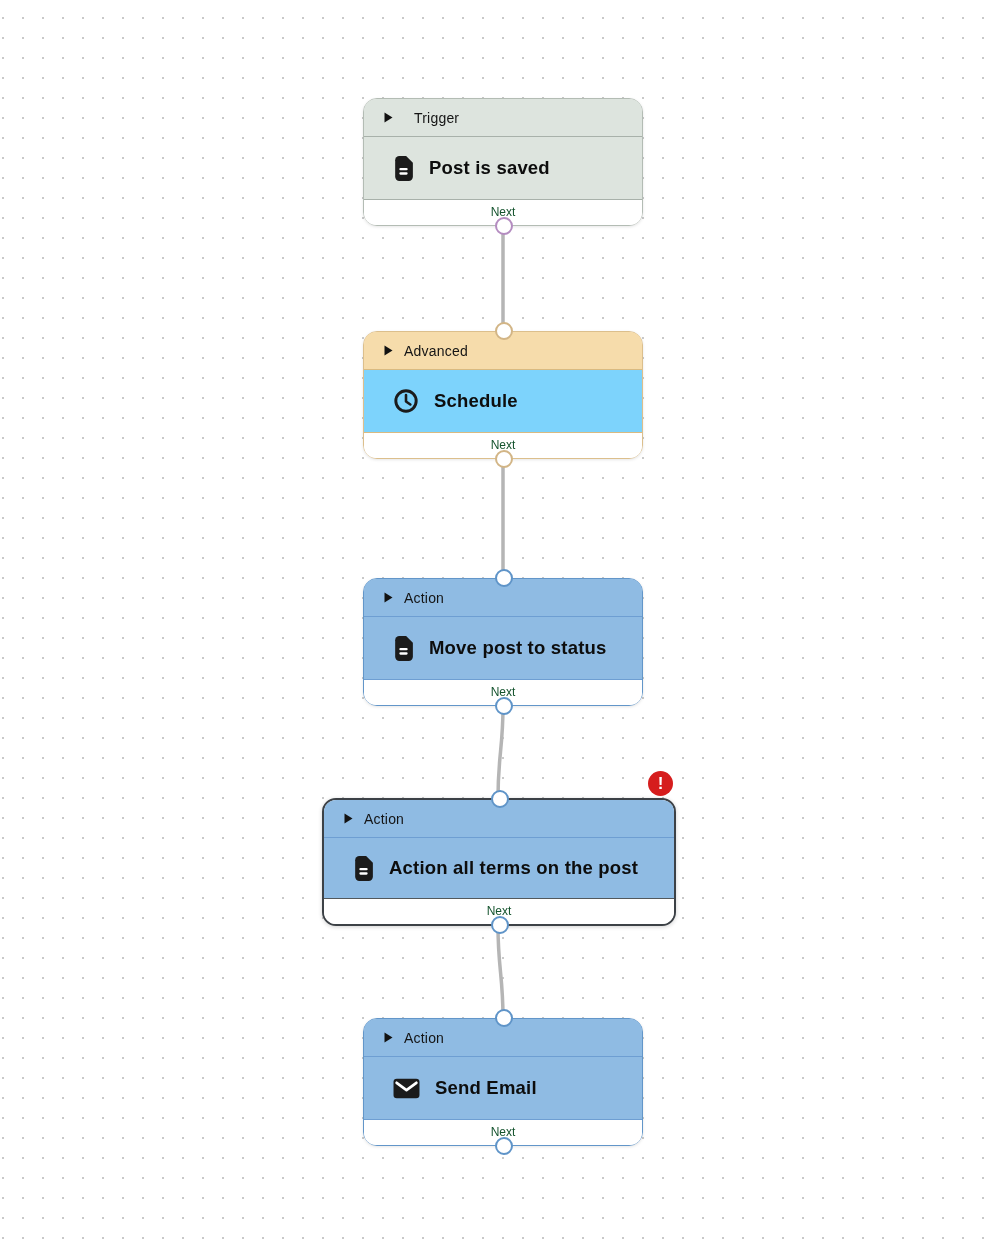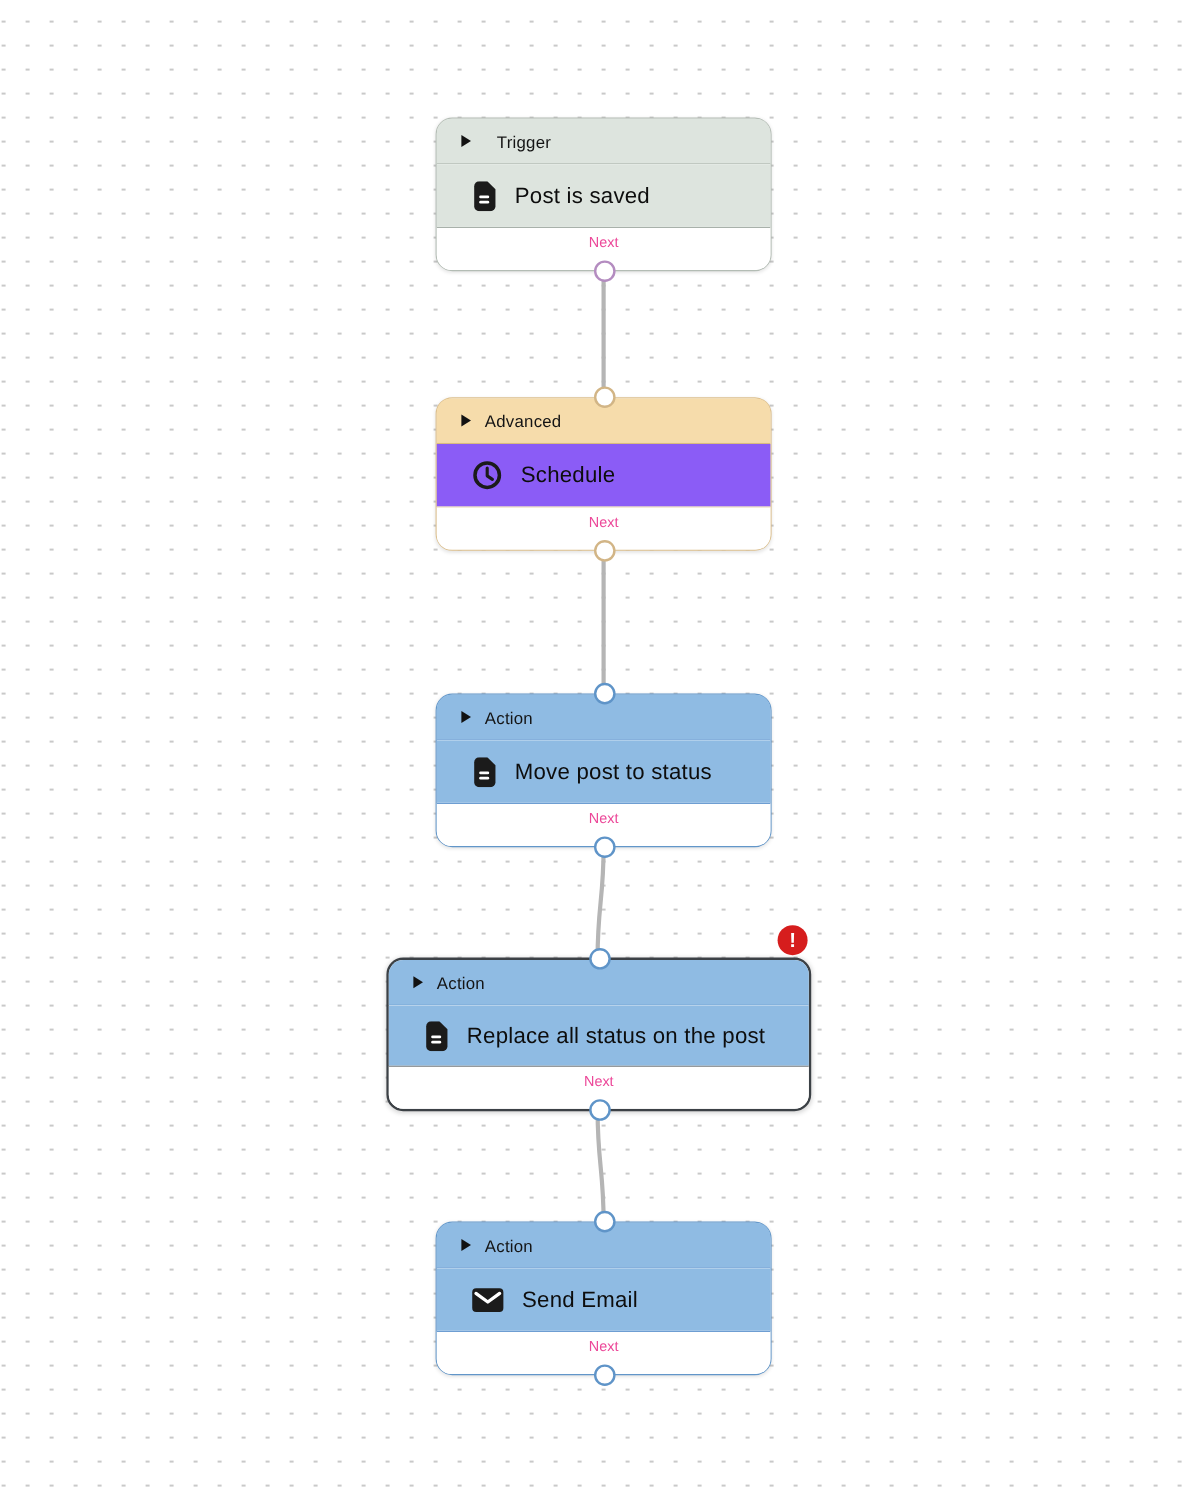--- a/index.html
+++ b/index.html
@@ -49,47 +49,48 @@
     font-size: 14px;
     color: #141414;
     letter-spacing: .2px;
   }
   .node-body {
     flex: 1;
     display: flex;
     align-items: center;
     gap: 15px;
     padding-left: 29px;
+    font-weight: bold;
   }
   .node-title {
     font-size: 18.5px;
     color: #0d0d0d;
     letter-spacing: .2px;
   }
   .node-footer {
-    height: 36px;
+    height: 26px;
     background: #ffffff;
     border-bottom-left-radius: 12px;
     border-bottom-right-radius: 12px;
     text-align: center;
     font-size: 12px;
     line-height: 25px;
-    color: #ec4899;
+    color: #14532d;
   }
 
   
   .v-trigger { border: 1.5px solid #b3bcb4; }
   .v-trigger .node-header { background: #dde4de; border-bottom: 1px solid #a8b1aa; gap: 21px; }
   .v-trigger .node-body   { background: #dde4de; }
   .v-trigger .node-footer { border-top: 1px solid #a8b1aa; }
 
   
   .v-advanced { border: 1.5px solid #dcbf8c; }
   .v-advanced .node-header { background: #f6dcab; border-bottom: 1px solid #d9ba81; }
-  .v-advanced .node-body   { background: #8b5cf6; }
+  .v-advanced .node-body   { background: #7dd3fc; }
   .v-advanced .node-footer { border-top: 1px solid #d9ba81; }
 
   
   .v-action { border: 1.5px solid #6296c9; }
   .v-action .node-header { background: #8fbbe3; border-bottom: 1px solid #6e9ed2; padding-left: 20px; }
   .v-action .node-body   { background: #8fbbe3; }
   .v-action .node-footer { border-top: 1px solid #6e9ed2; }
 
   
   .selected { border: 2px solid #3c4146; box-shadow: 0 1px 4px rgba(0,0,0,0.18); }
@@ -222,21 +223,21 @@
           <path d="M0.5 0.5 L8.5 5.5 L0.5 10.5 Z" fill="#121212"></path>
         </svg>
       <span>Action</span>
     </div>
     <div class="node-body">
       <svg class="icon" width="21" height="25" viewBox="0 0 20 24">
         <path fill="#1b1b1b" d="M2 4 a4 4 0 0 1 4 -4 h6.5 L19 6.5 V20 a4 4 0 0 1 -4 4 H6 a4 4 0 0 1 -4 -4 Z"></path>
         <rect x="6" y="11.4" width="8" height="2.3" rx="1.1" fill="#ffffff"></rect>
         <rect x="6" y="15.6" width="8" height="2.3" rx="1.1" fill="#ffffff"></rect>
       </svg>
-      <span class="node-title">Replace all status on the post</span>
+      <span class="node-title">Action all terms on the post</span>
     </div>
     <div class="node-footer">
       <span>Next</span>
     </div>
     <div class="port port-top"></div>
     <div class="port port-bottom"></div>
     <div class="error-badge">
       <span>!</span>
     </div>
   </div>

